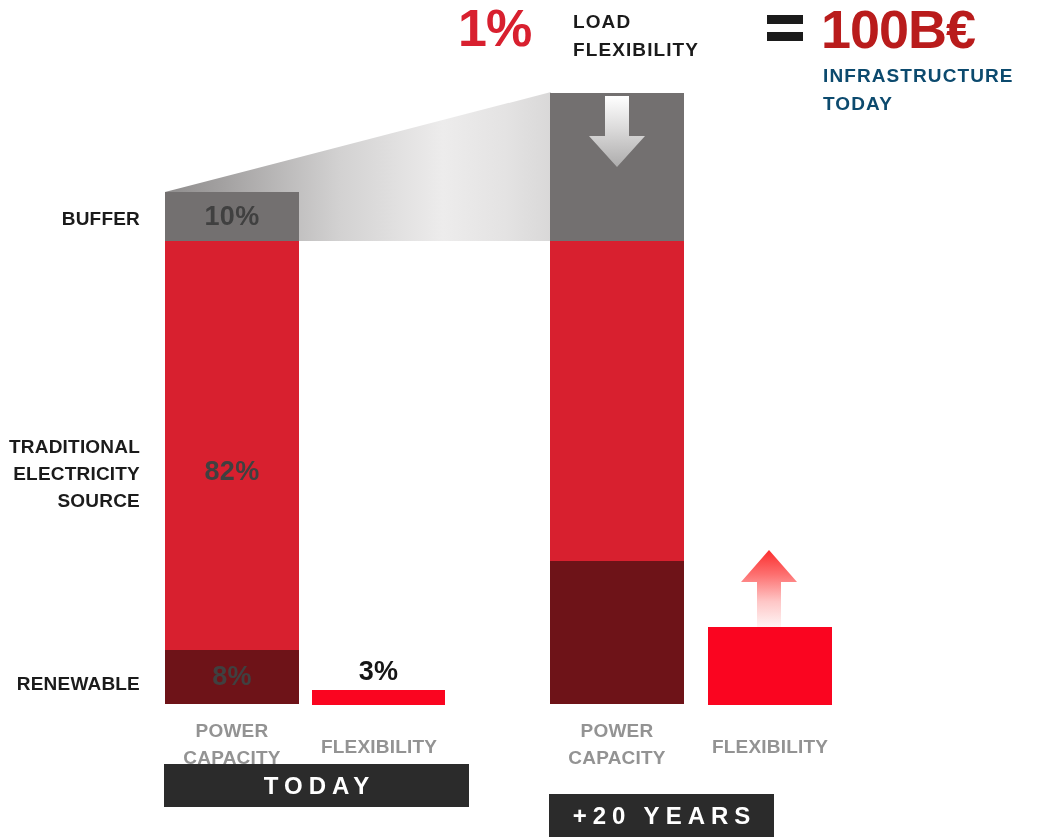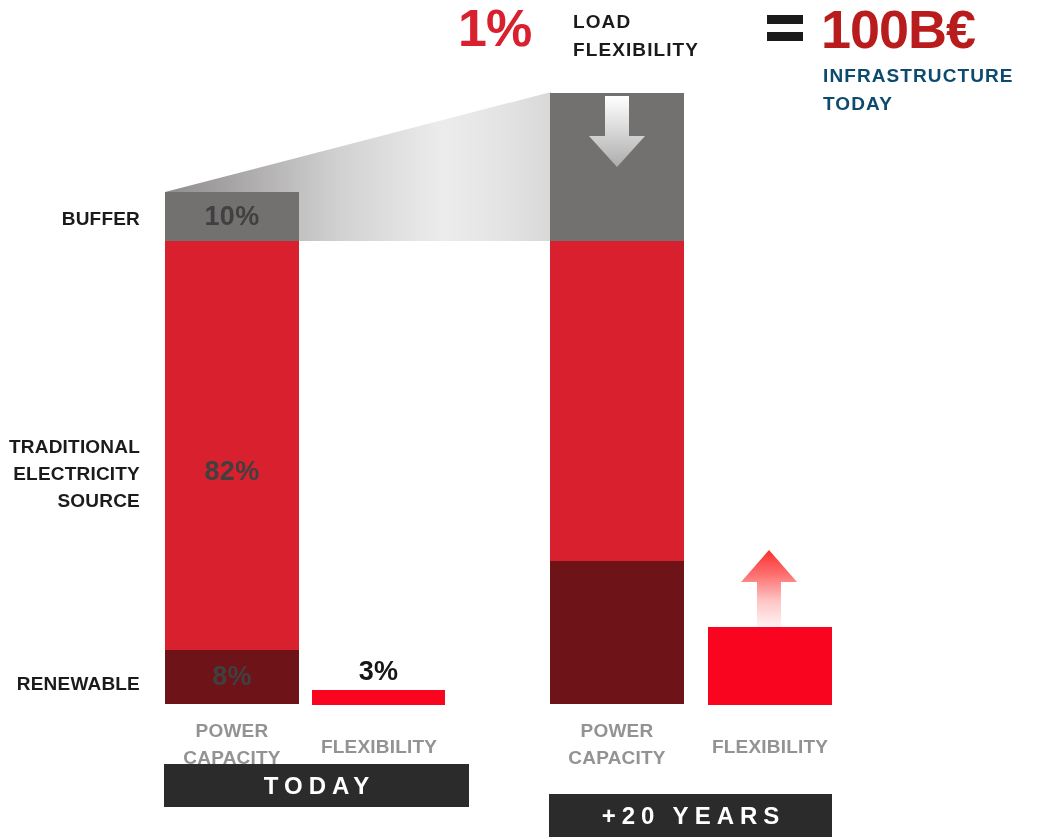--- a/index.html
+++ b/index.html
@@ -203,21 +203,21 @@
     background: #2B2B2B;
     color: #ffffff;
     font-size: 24px;
     font-weight: 800;
     letter-spacing: 6px;
     text-align: center;
     line-height: 43px;
     height: 43px;
   }
   .per-today { left: 164px; top: 764px; width: 305px; text-indent: 6px; }
-  .per-fut   { left: 549px; top: 794px; width: 283px; text-indent: 6px; text-align: center; }
+  .per-fut   { left: 549px; top: 794px; width: 225px; text-indent: 6px; text-align: center; }
 </style>
 </head>
 <body>
 
 <div id="canvas">
 
   <div class="hdr-1pct">1%</div>
 
   <div class="hdr-loadflex">
     <div>LOAD</div>

